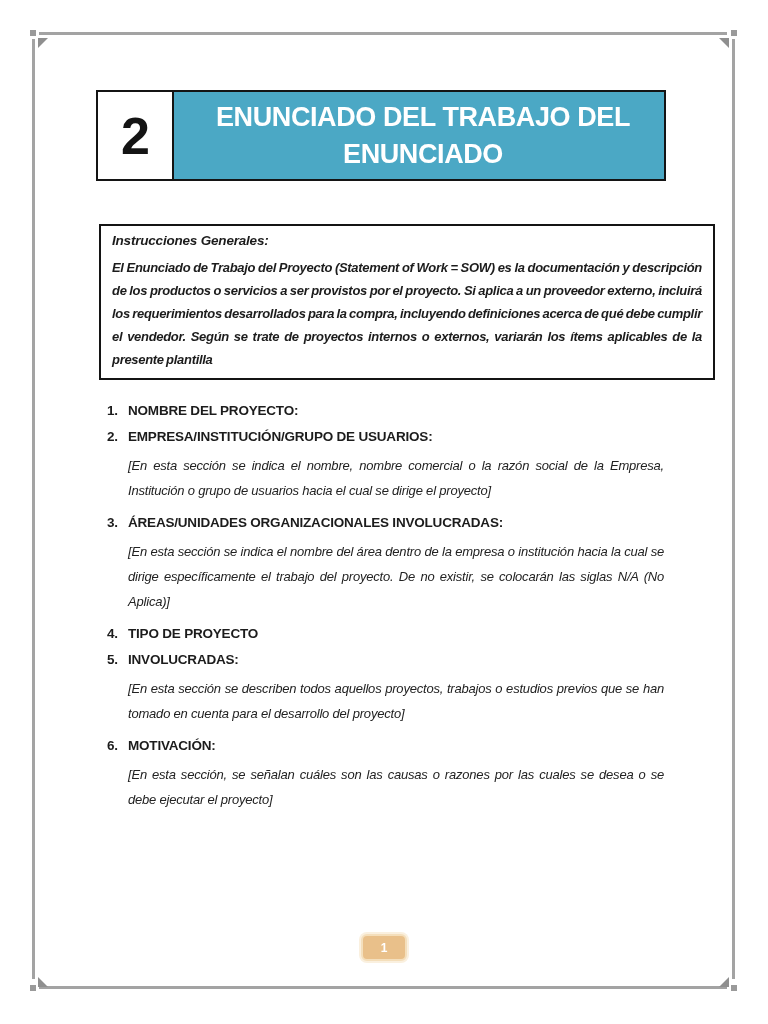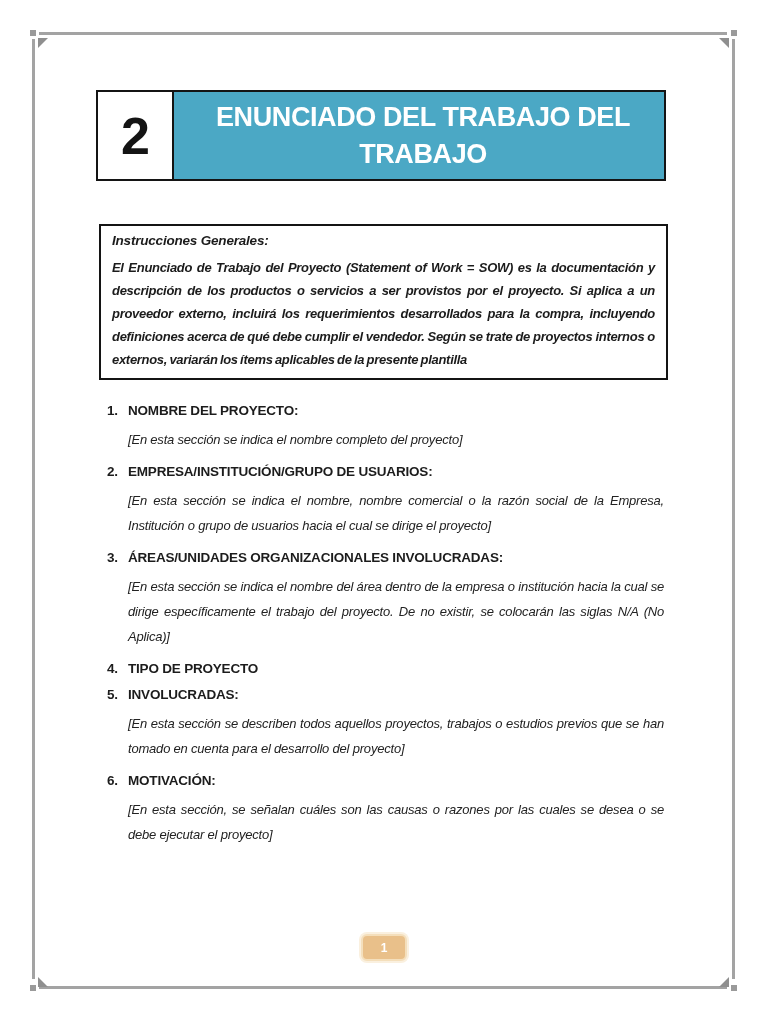--- a/index.html
+++ b/index.html
@@ -43,21 +43,21 @@
   .title-cell {
     flex: 1; background: #4BA8C5; color: #ffffff;
     display: flex; flex-direction: column; align-items: center; justify-content: center;
     text-align: center; font-weight: bold; font-size: 27px; line-height: 37px;
     letter-spacing: -0.4px;
     padding-left: 8px;
   }
 
   
   .instructions {
-    position: absolute; left: 99px; top: 224px; width: 569px;
+    position: absolute; left: 99px; top: 224px; width: 616px;
     border: 2px solid #141414; background: #ffffff;
     padding: 6px 11px 7px 11px;
   }
   .ins-label {
     font-weight: bold; font-style: italic; font-size: 13.5px; line-height: 17px;
     margin-bottom: 7px; letter-spacing: -0.2px;
   }
   .ins-body {
     font-weight: bold; font-size: 13px; line-height: 23px;
     text-align: justify; letter-spacing: -0.3px; word-spacing: -1px; font-style: italic;
@@ -103,36 +103,35 @@
     <div class="b-tri tri-tl"></div>
     <div class="b-tri tri-tr"></div>
     <div class="b-tri tri-bl"></div>
     <div class="b-tri tri-br"></div>
   </div>
 
   <div class="header-box">
     <div class="num-cell">2</div>
     <div class="title-cell">
       <span>ENUNCIADO DEL TRABAJO DEL</span>
-      <span>TRABAJO</span>
+      <span>ENUNCIADO</span>
     </div>
   </div>
 
   <div class="instructions">
     <p class="ins-label">Instrucciones Generales:</p>
     <p class="ins-body">El Enunciado de Trabajo del Proyecto (Statement of Work = SOW) es la documentación y descripción de los productos o servicios a ser provistos por el proyecto. Si aplica a un proveedor externo, incluirá los requerimientos desarrollados para la compra, incluyendo definiciones acerca de qué debe cumplir el vendedor. Según se trate de proyectos internos o externos, variarán los ítems aplicables de la presente plantilla</p>
   </div>
 
   <ol class="sections">
     <li>
       <div class="sec-head">
         <span class="sec-num">1.</span>
         <span class="sec-title">NOMBRE DEL PROYECTO:</span>
       </div>
-      <p class="sec-body">[En esta sección se indica el nombre completo del proyecto]</p>
     </li>
     <li>
       <div class="sec-head">
         <span class="sec-num">2.</span>
         <span class="sec-title">EMPRESA/INSTITUCIÓN/GRUPO DE USUARIOS:</span>
       </div>
       <p class="sec-body">[En esta sección se indica el nombre, nombre comercial o la razón social de la Empresa, Institución o grupo de usuarios hacia el cual se dirige el proyecto]</p>
     </li>
     <li>
       <div class="sec-head">

